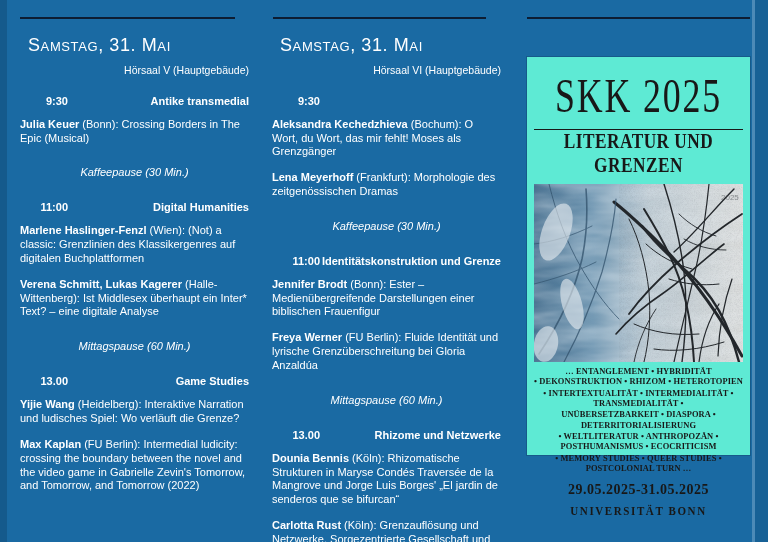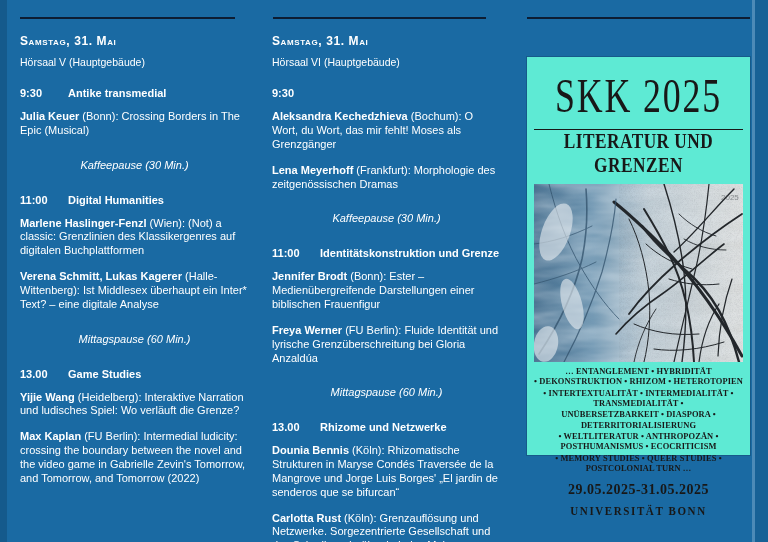--- a/index.html
+++ b/index.html
@@ -13,23 +13,23 @@
   .edge-right-line{position:absolute;left:752px;top:0;width:3px;height:542px;background:rgba(255,255,255,.22);}
   .edge-right{position:absolute;left:755px;top:0;width:13px;height:542px;background:rgba(0,20,40,.10);}
   .rule{position:absolute;top:17px;height:2px;background:#0d1d33;}
   .rule-1{left:20px;width:215px;}
   .rule-2{left:273px;width:213px;}
   .rule-3{left:527px;width:223px;}
 
   .col{position:absolute;top:28px;width:229px;font-size:11px;line-height:1.26;}
   .col-left{left:20px;}
   .col-mid{left:272px;}
-  .day-heading{font-size:12px;font-weight:700;font-variant:small-caps;letter-spacing:.6px;margin:6px 0 0;}
-  .venue{text-align:left;font-size:10.5px;margin:7px 0 9px;}
-  .session-row{display:flex;font-weight:bold;margin:18px 0 9px;}
+  .day-heading{font-size:18px;font-weight:400;font-variant:small-caps;letter-spacing:.6px;margin:6px 8px 0;}
+  .venue{text-align:right;font-size:10.5px;margin:7px 0 9px;}
+  .session-row{display:flex;font-weight:bold;margin:18px 0 9px;text-align:right;}
   .session-time{width:48px;flex:none;}
   .session-title{flex:1;}
   .talk{margin:0 0 12px;}
   .speaker{font-weight:bold;}
   .work-italic{font-style:italic;}
   .pause{text-align:center;font-style:italic;margin:21px 0 21px;}
 
   .poster{
     position:absolute;left:527px;top:57px;width:223px;height:398px;
     background:#5eead4;color:#181818;text-align:center;

